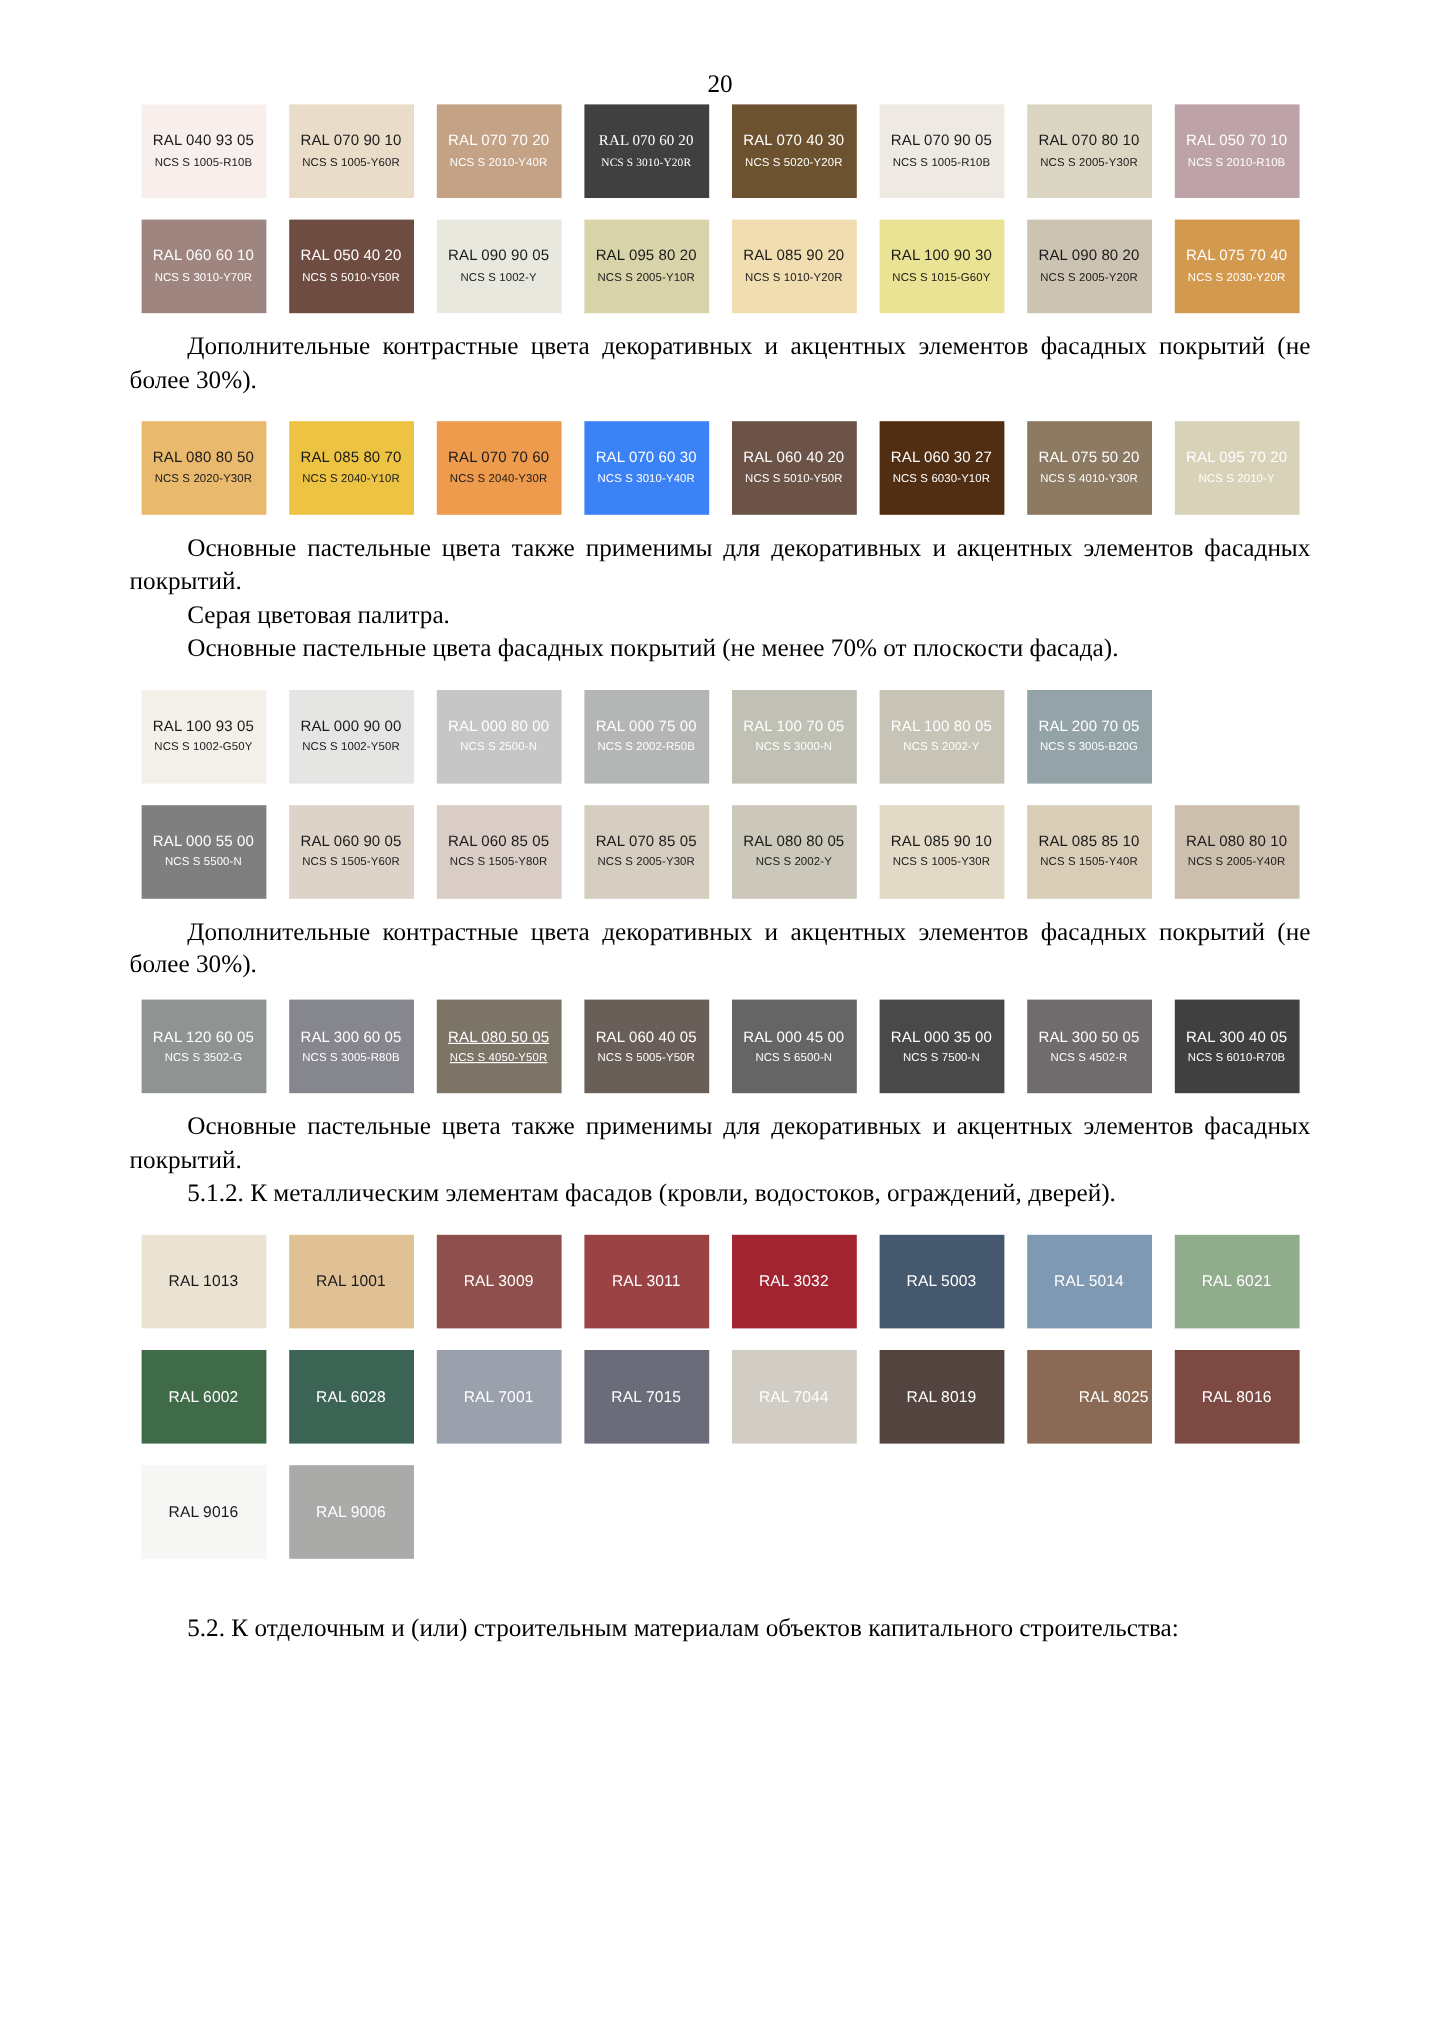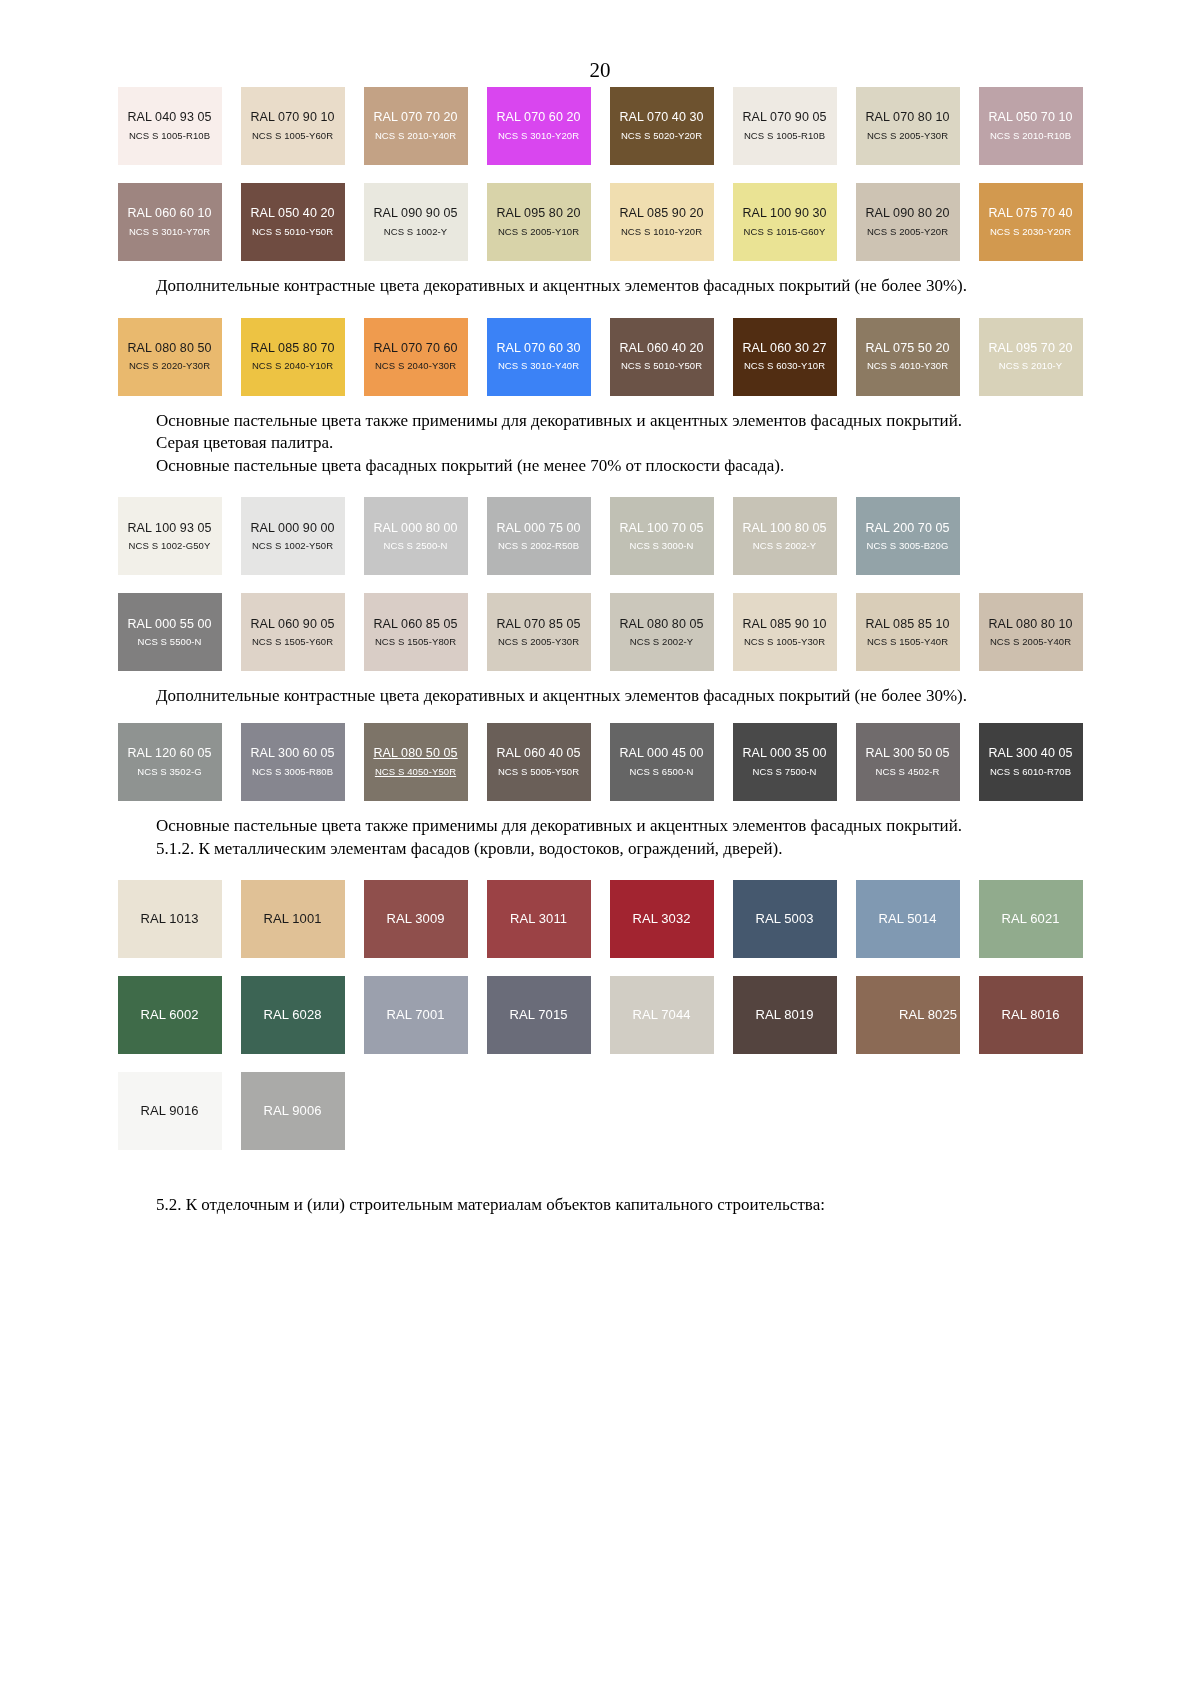--- a/index.html
+++ b/index.html
@@ -22,21 +22,21 @@
     text-align: center;
     font-size: 21px;
     font-family: "Liberation Serif", serif;
     padding-top: 60px;
     line-height: 1;
   }
   .content {
     padding: 0 108px 0 108px;
   }
   .para {
-    font-size: 17px;
+    font-size: 21px;
     line-height: 1.33;
     text-align: justify;
     text-indent: 48px;
     margin: 0;
     padding: 0;
     font-family: "Liberation Serif", serif;
   }
   .para.nojust { text-align: left; }
   .spacer-sm { height: 9px; }
   .spacer-md { height: 14px; }
@@ -110,21 +110,21 @@
               <div class="ncs">NCS S 1005-Y60R</div>
             </div>
           </div>
           <div class="swatch-cell">
             <div class="sw" style="background: rgb(195, 162, 133); color: rgb(255, 255, 255);">
               <div class="ral">RAL 070 70 20</div>
               <div class="ncs">NCS S 2010-Y40R</div>
             </div>
           </div>
           <div class="swatch-cell">
-            <div class="sw" style="background: #d946ef; color: rgb(255, 255, 255);">
+            <div class="sw" style="background: #404040; color: rgb(255, 255, 255); font-family: Liberation Serif, serif;">
               <div class="ral">RAL 070 60 20</div>
               <div class="ncs">NCS S 3010-Y20R</div>
             </div>
           </div>
           <div class="swatch-cell">
             <div class="sw" style="background: rgb(109, 82, 47); color: rgb(255, 255, 255);">
               <div class="ral">RAL 070 40 30</div>
               <div class="ncs">NCS S 5020-Y20R</div>
             </div>
           </div>

